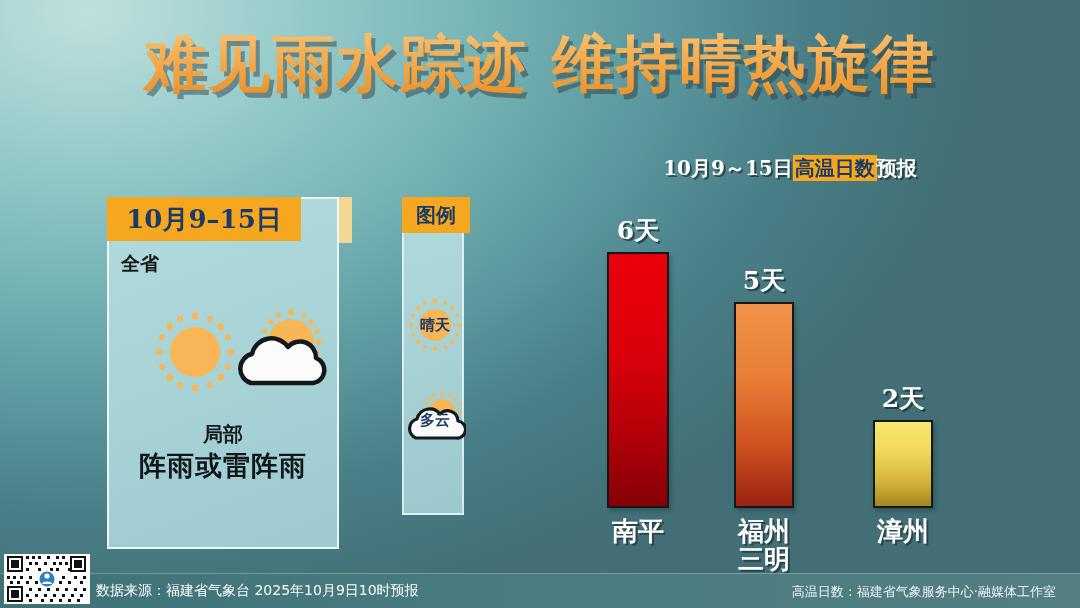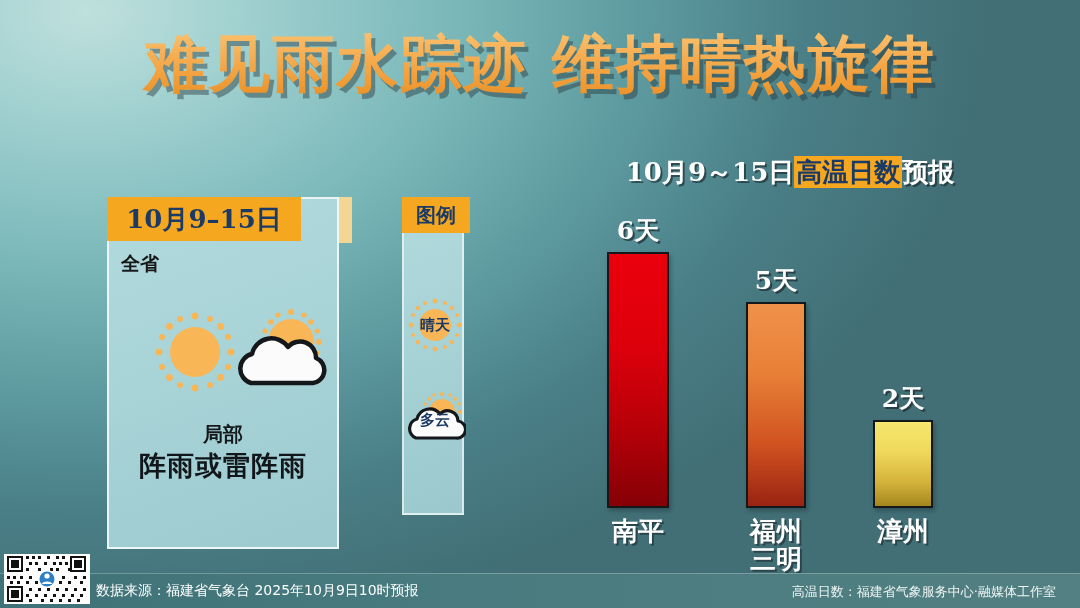--- a/index.html
+++ b/index.html
@@ -82,21 +82,21 @@
     display:flex;align-items:center;justify-content:center;
     font-size:15px;font-weight:bold;color:#1b3a66;z-index:5;
     font-family:"DejaVu Sans","Liberation Sans",sans-serif;
   }
 
   
   #chart-title{
     position:absolute;left:560px;top:155px;width:460px;
     text-align:center;white-space:nowrap;
     font-family:"DejaVu Serif","Liberation Serif",serif;
-    font-size:26px;font-weight:bold;color:#ffffff;
+    font-size:20px;font-weight:bold;color:#ffffff;
     text-shadow:2px 2px 0 rgba(25,40,45,.65);
   }
   #chart-title .hl{
     background:#f5a81f;color:#1b3a66;padding:1px 2px;
     text-shadow:none;
   }
   #chart{
     position:absolute;left:560px;top:205px;width:460px;height:365px;
   }
   .bar-group{position:absolute;bottom:62px;text-align:center;}
@@ -255,21 +255,21 @@
   <div id="chart">
 
     <div class="bar-group" style="left:47px;width:62px;">
       <div class="bar-value">6天</div>
       <div class="bar" style="width:62px;height:256px;background:linear-gradient(180deg,#ea000c 0%,#dc000b 38%,#b20008 72%,#850006 100%);"></div>
       <div class="bar-label">
         <div>南平</div>
       </div>
     </div>
 
-    <div class="bar-group" style="left:186px;width:60px;">
+    <div class="bar-group" style="left:174px;width:60px;">
       <div class="bar-value">5天</div>
       <div class="bar" style="width:60px;height:206px;background:linear-gradient(180deg,#f0914a 0%,#e87f36 35%,#cf5220 70%,#9a2312 100%);"></div>
       <div class="bar-label">
         <div>福州</div>
         <div>三明</div>
       </div>
     </div>
 
     <div class="bar-group" style="left:313px;width:60px;">
       <div class="bar-value">2天</div>

